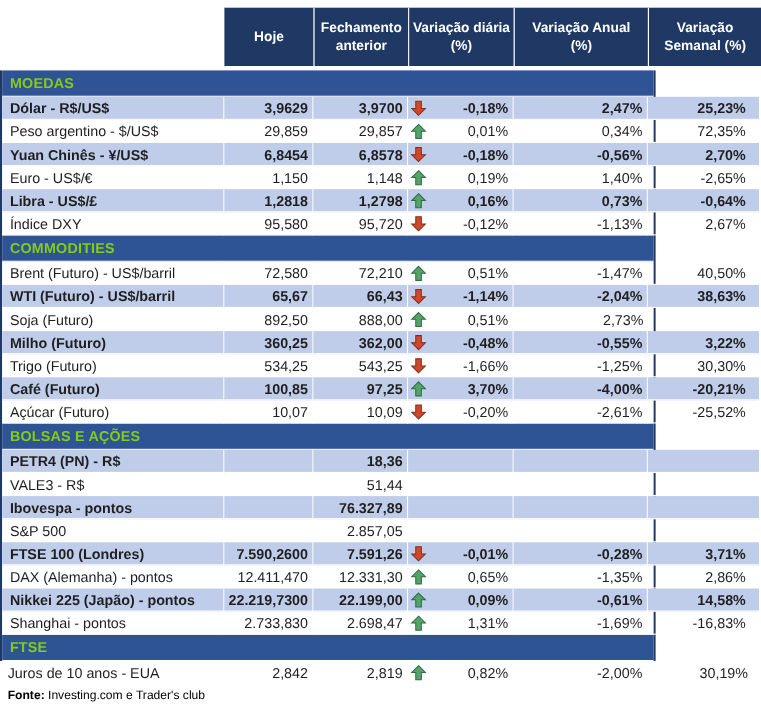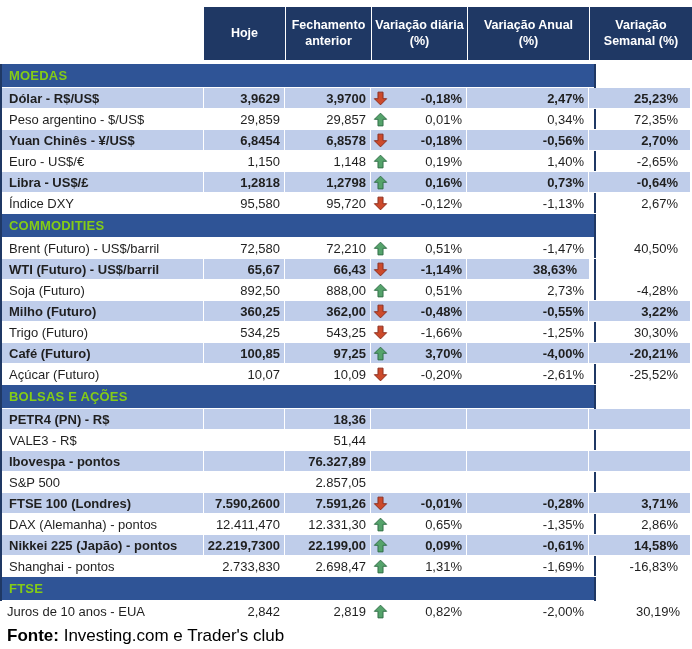--- a/index.html
+++ b/index.html
@@ -77,21 +77,21 @@
   .c-anual{padding-right:12px;}
   .c-diaria{padding-left:2px;justify-content:flex-end;}
   .c-diaria .val{flex:1;text-align:right;padding-right:4px;}
   .arrow-icon{width:15px;height:15px;flex:0 0 15px;display:block;}
 
   
   .tail .row{
     grid-template-columns:204px 81px 86px 96px 122px 103px;
   }
   .footer{
-    font-size:17px;
+    font-size:11px;
     padding:4px 0 0 7px;
     color:#000;
   }
   .footer .b{font-weight:bold;}
 </style>
 </head>
 <body>
 
 <div class="page">
 
@@ -201,34 +201,34 @@
       <div class="row shaded">
         <div class="c-label">WTI (Futuro) - US$/barril</div>
         <div class="c-num">65,67</div>
         <div class="c-num">66,43</div>
         <div class="c-diaria">
           <svg viewBox="0 0 16 16" class="arrow-icon">
             <path d="M8 14.8 L1.4 8.2 H5.3 V1.2 H10.7 V8.2 H14.6 Z" fill="#CC4A2B" stroke="#8A2C1C" stroke-width="1"></path>
           </svg>
           <span class="val">-1,14%</span>
         </div>
+        <div class="c-num">-2,04%</div>
         <div class="c-num c-anual">38,63%</div>
       </div>
       <div class="row">
         <div class="c-label">Soja (Futuro)</div>
         <div class="c-num">892,50</div>
         <div class="c-num">888,00</div>
         <div class="c-diaria">
           <svg viewBox="0 0 16 16" class="arrow-icon">
             <path d="M8 1.2 L14.6 7.8 H10.7 V14.8 H5.3 V7.8 H1.4 Z" fill="#55A36B" stroke="#2F6C45" stroke-width="1"></path>
           </svg>
           <span class="val">0,51%</span>
         </div>
         <div class="c-num">2,73%</div>
-        <div class="c-num c-anual">-4,28%</div>
       </div>
       <div class="row shaded">
         <div class="c-label">Milho (Futuro)</div>
         <div class="c-num">360,25</div>
         <div class="c-num">362,00</div>
         <div class="c-diaria">
           <svg viewBox="0 0 16 16" class="arrow-icon">
             <path d="M8 14.8 L1.4 8.2 H5.3 V1.2 H10.7 V8.2 H14.6 Z" fill="#CC4A2B" stroke="#8A2C1C" stroke-width="1"></path>
           </svg>
           <span class="val">-0,48%</span>

